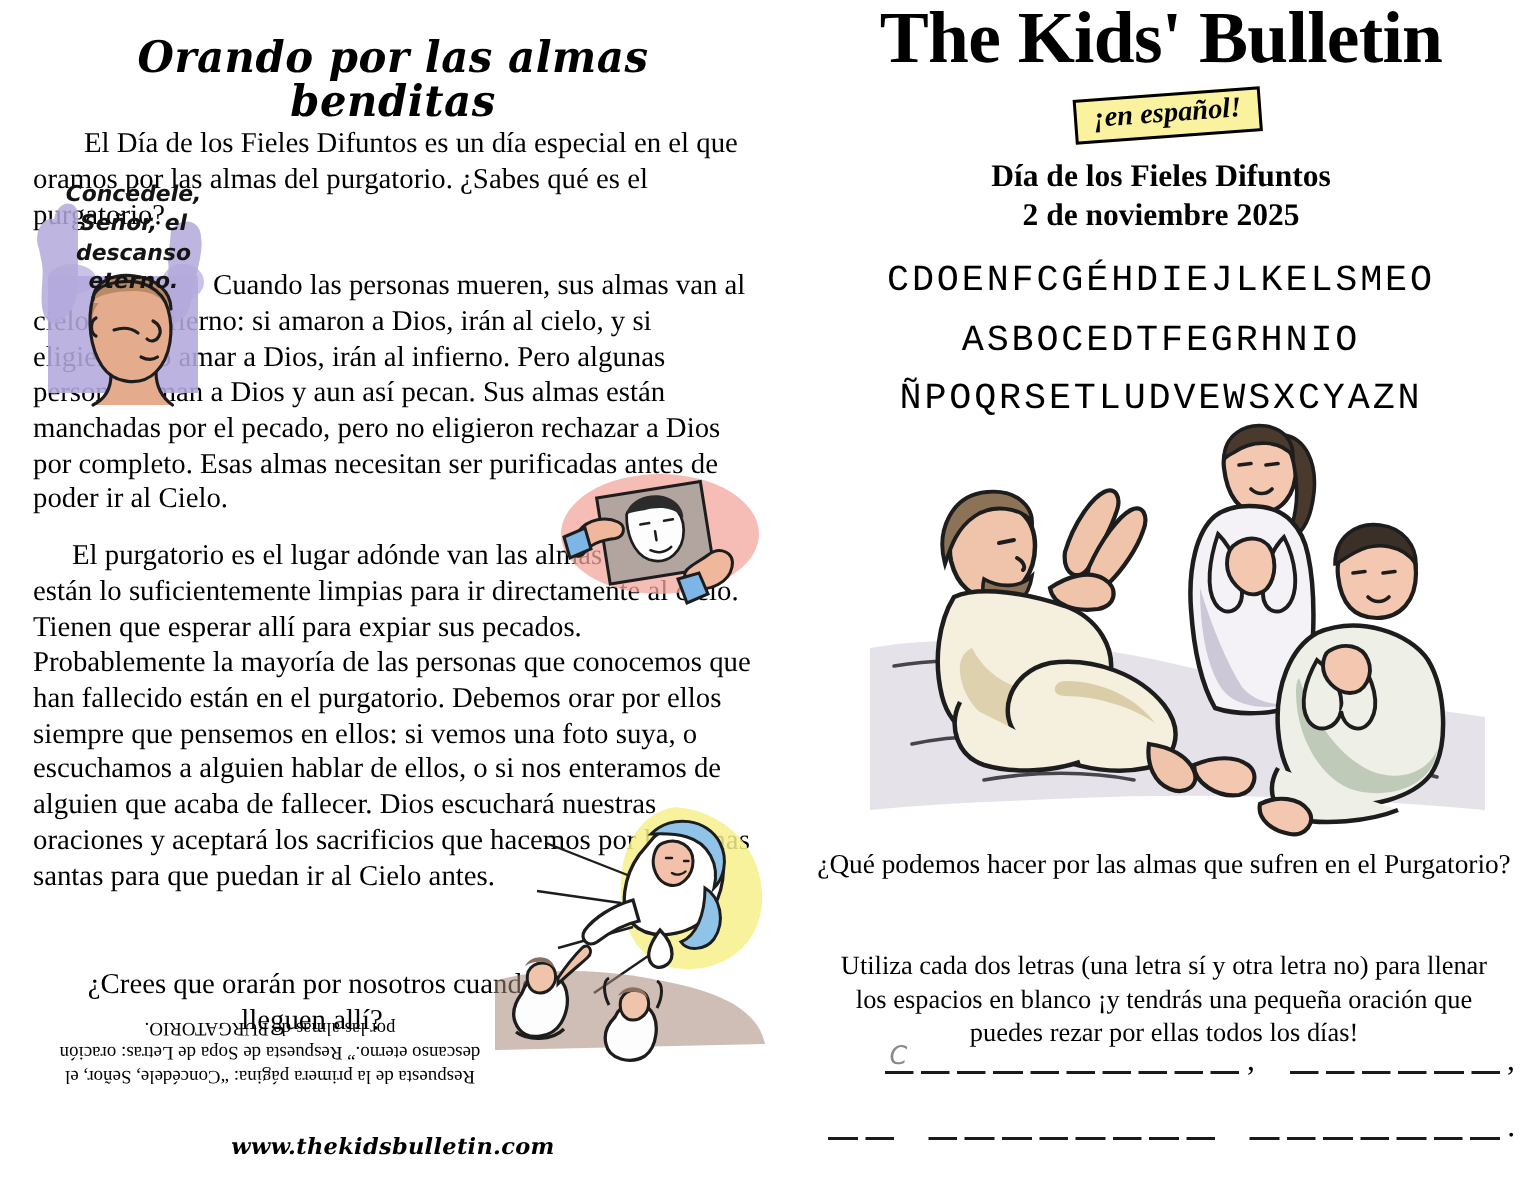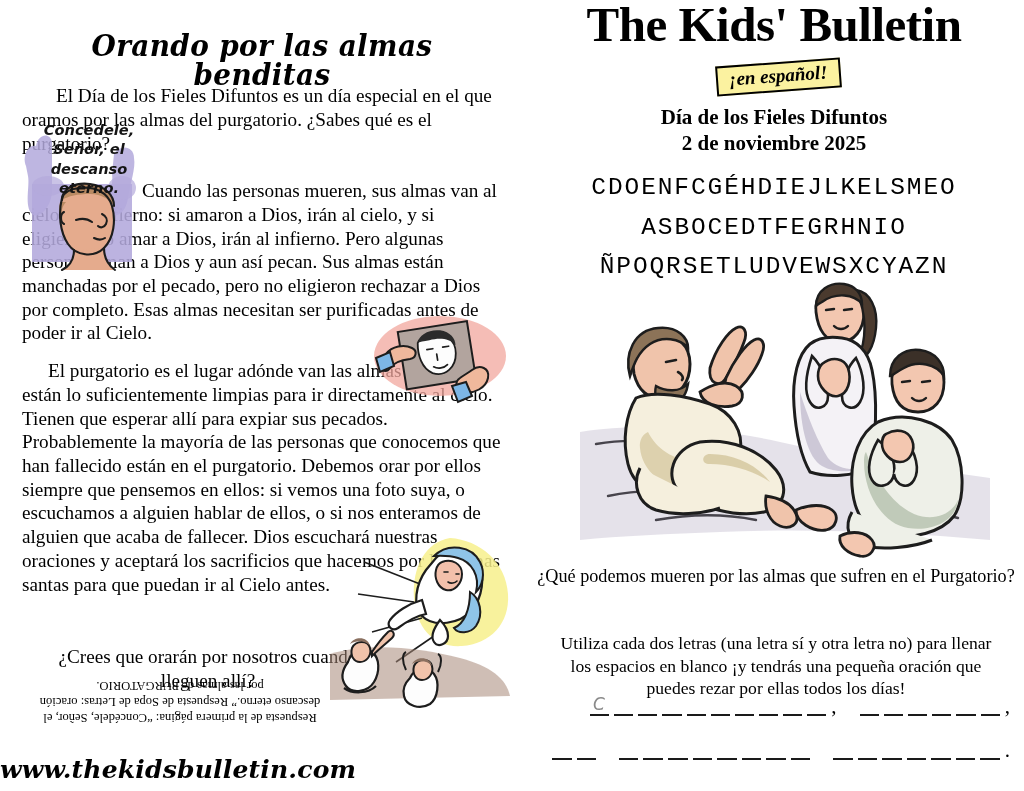--- a/index.html
+++ b/index.html
@@ -19,21 +19,21 @@
     position: relative;
     width: 1024px;
     height: 791px;
     display: flex;
   }
   
   .col-left {
     position: relative;
     width: 524px;
     height: 791px;
-    padding: 8px;
+    padding: 0;
     box-sizing: border-box;
   }
   .left-title {
     text-align: center;
     font-family: "DejaVu Serif", "Liberation Serif", serif;
     font-weight: bold;
     font-style: italic;
     font-size: 29px;
     letter-spacing: 0.4px;
     margin: 24px 18px 6px 18px;
@@ -128,25 +128,25 @@
     font-size: 12.6px;
     line-height: 1.28;
     text-align: center;
     z-index: 6;
   }
   .website {
     position: absolute;
     left: 0;
     top: 755px;
     width: 524px;
-    text-align: left;
+    text-align: center;
     font-family: "DejaVu Serif", "Liberation Serif", serif;
     font-weight: bold;
     font-style: italic;
-    font-size: 25px;
+    font-size: 15px;
     letter-spacing: 0.2px;
   }
 
   
   .col-right {
     position: relative;
     width: 500px;
     height: 791px;
   }
   .masthead {
@@ -470,21 +470,21 @@
         <path d="M318 158 C310 172 306 188 312 198 C318 208 332 204 334 192 C336 178 328 166 318 158 Z" fill="#eef0e8" stroke="#1d1d1d" stroke-width="2.6"></path>
         <path d="M346 160 C356 170 360 188 354 198 C348 208 336 204 334 192" fill="#eef0e8" stroke="#1d1d1d" stroke-width="2.6"></path>
         <path d="M326 152 C336 146 348 148 352 158 C356 168 350 180 340 180 C330 180 322 170 322 162 C322 157 324 153 326 152 Z" fill="#f3c7b0" stroke="#1d1d1d" stroke-width="2.6"></path>
 
         <path d="M292 230 C284 244 288 260 304 264 C322 268 352 266 372 258" fill="#eef0e8" stroke="#1d1d1d" stroke-width="3"></path>
         <path d="M236 228 C250 222 264 222 272 228 C280 234 276 246 266 248 C252 250 236 240 236 228 Z" fill="#f3c7b0" stroke="#1d1d1d" stroke-width="2.8"></path>
         <path d="M280 254 C292 248 306 250 312 258 C318 266 310 276 300 274 C288 272 278 264 280 254 Z" fill="#f3c7b0" stroke="#1d1d1d" stroke-width="2.8"></path>
       </svg>
     </div>
 
-    <div class="q-line">¿Qué podemos mueren por las almas que sufren en el Purgatorio?</div>
+    <div class="q-line">¿Qué podemos hacer por las almas que sufren en el Purgatorio?</div>
 
     <div class="instructions">Utiliza cada dos letras (una letra sí y otra letra no) para llenar los espacios en blanco ¡y tendrás una pequeña oración que puedes rezar por ellas todos los días!</div>
 
     <div class="blank-area">
       <div class="blank-line row1">
         <span class="blk filled"></span>
         <span class="blk"></span>
         <span class="blk"></span>
         <span class="blk"></span>
         <span class="blk"></span>

